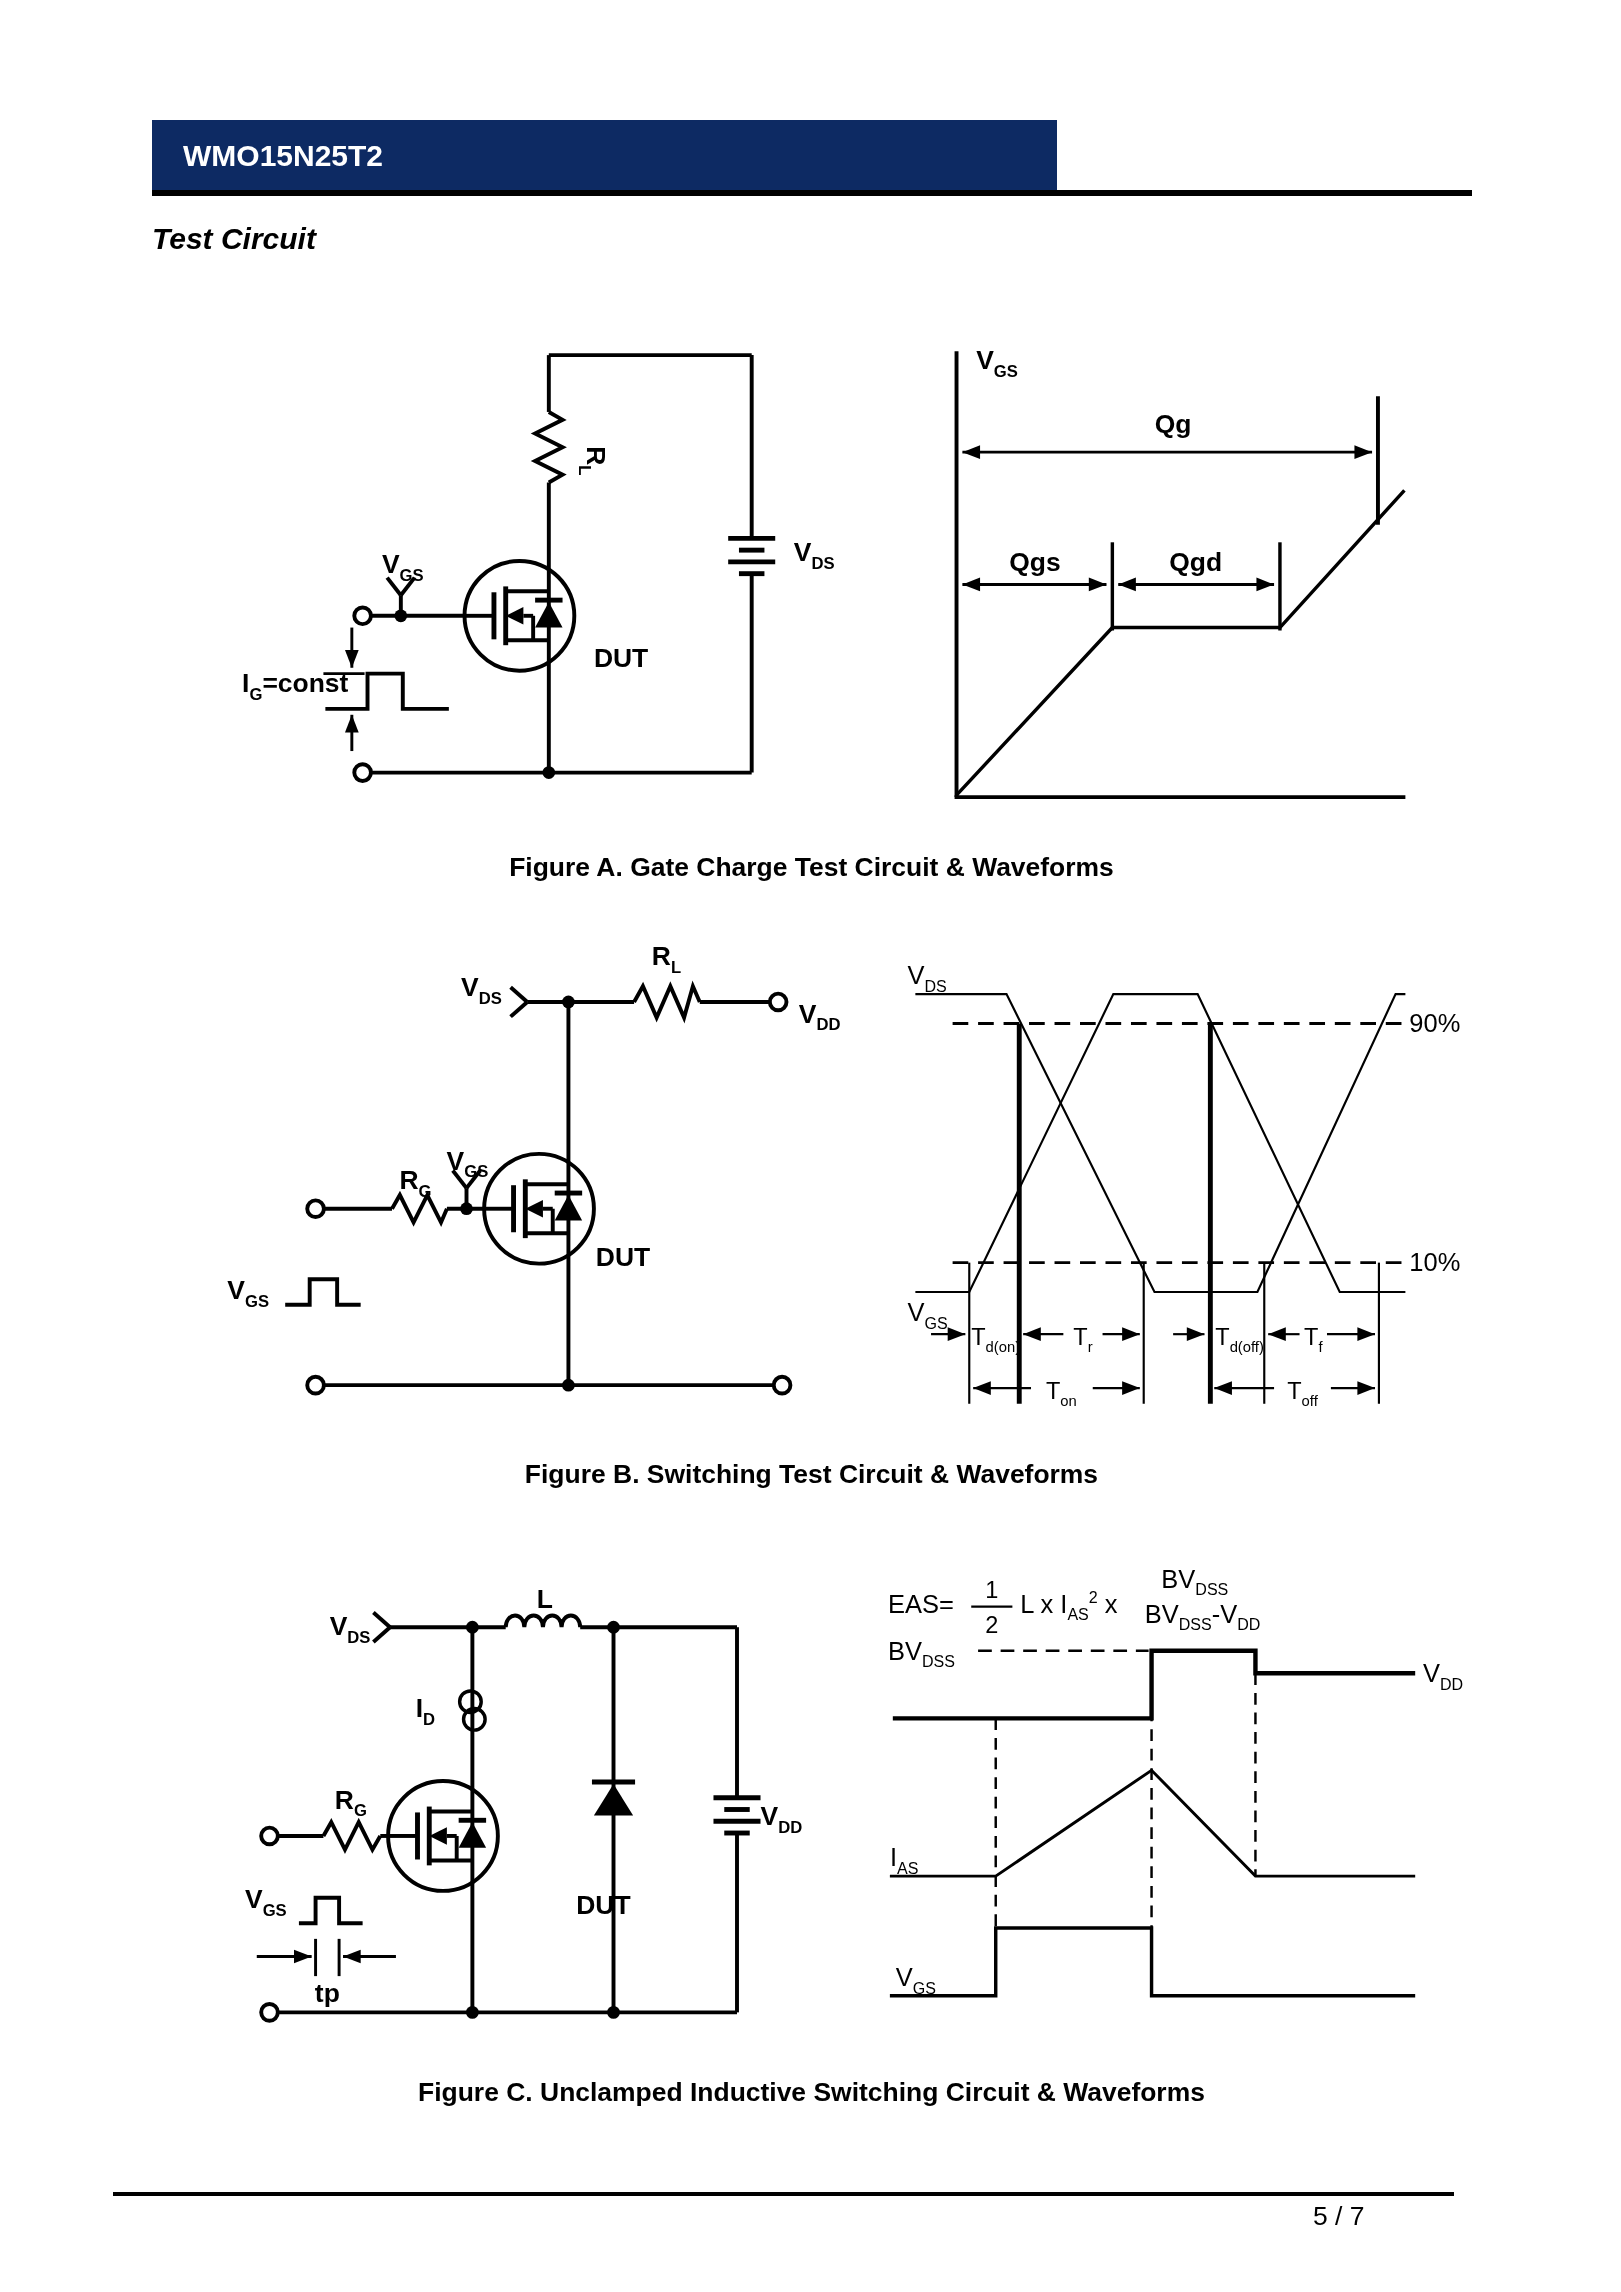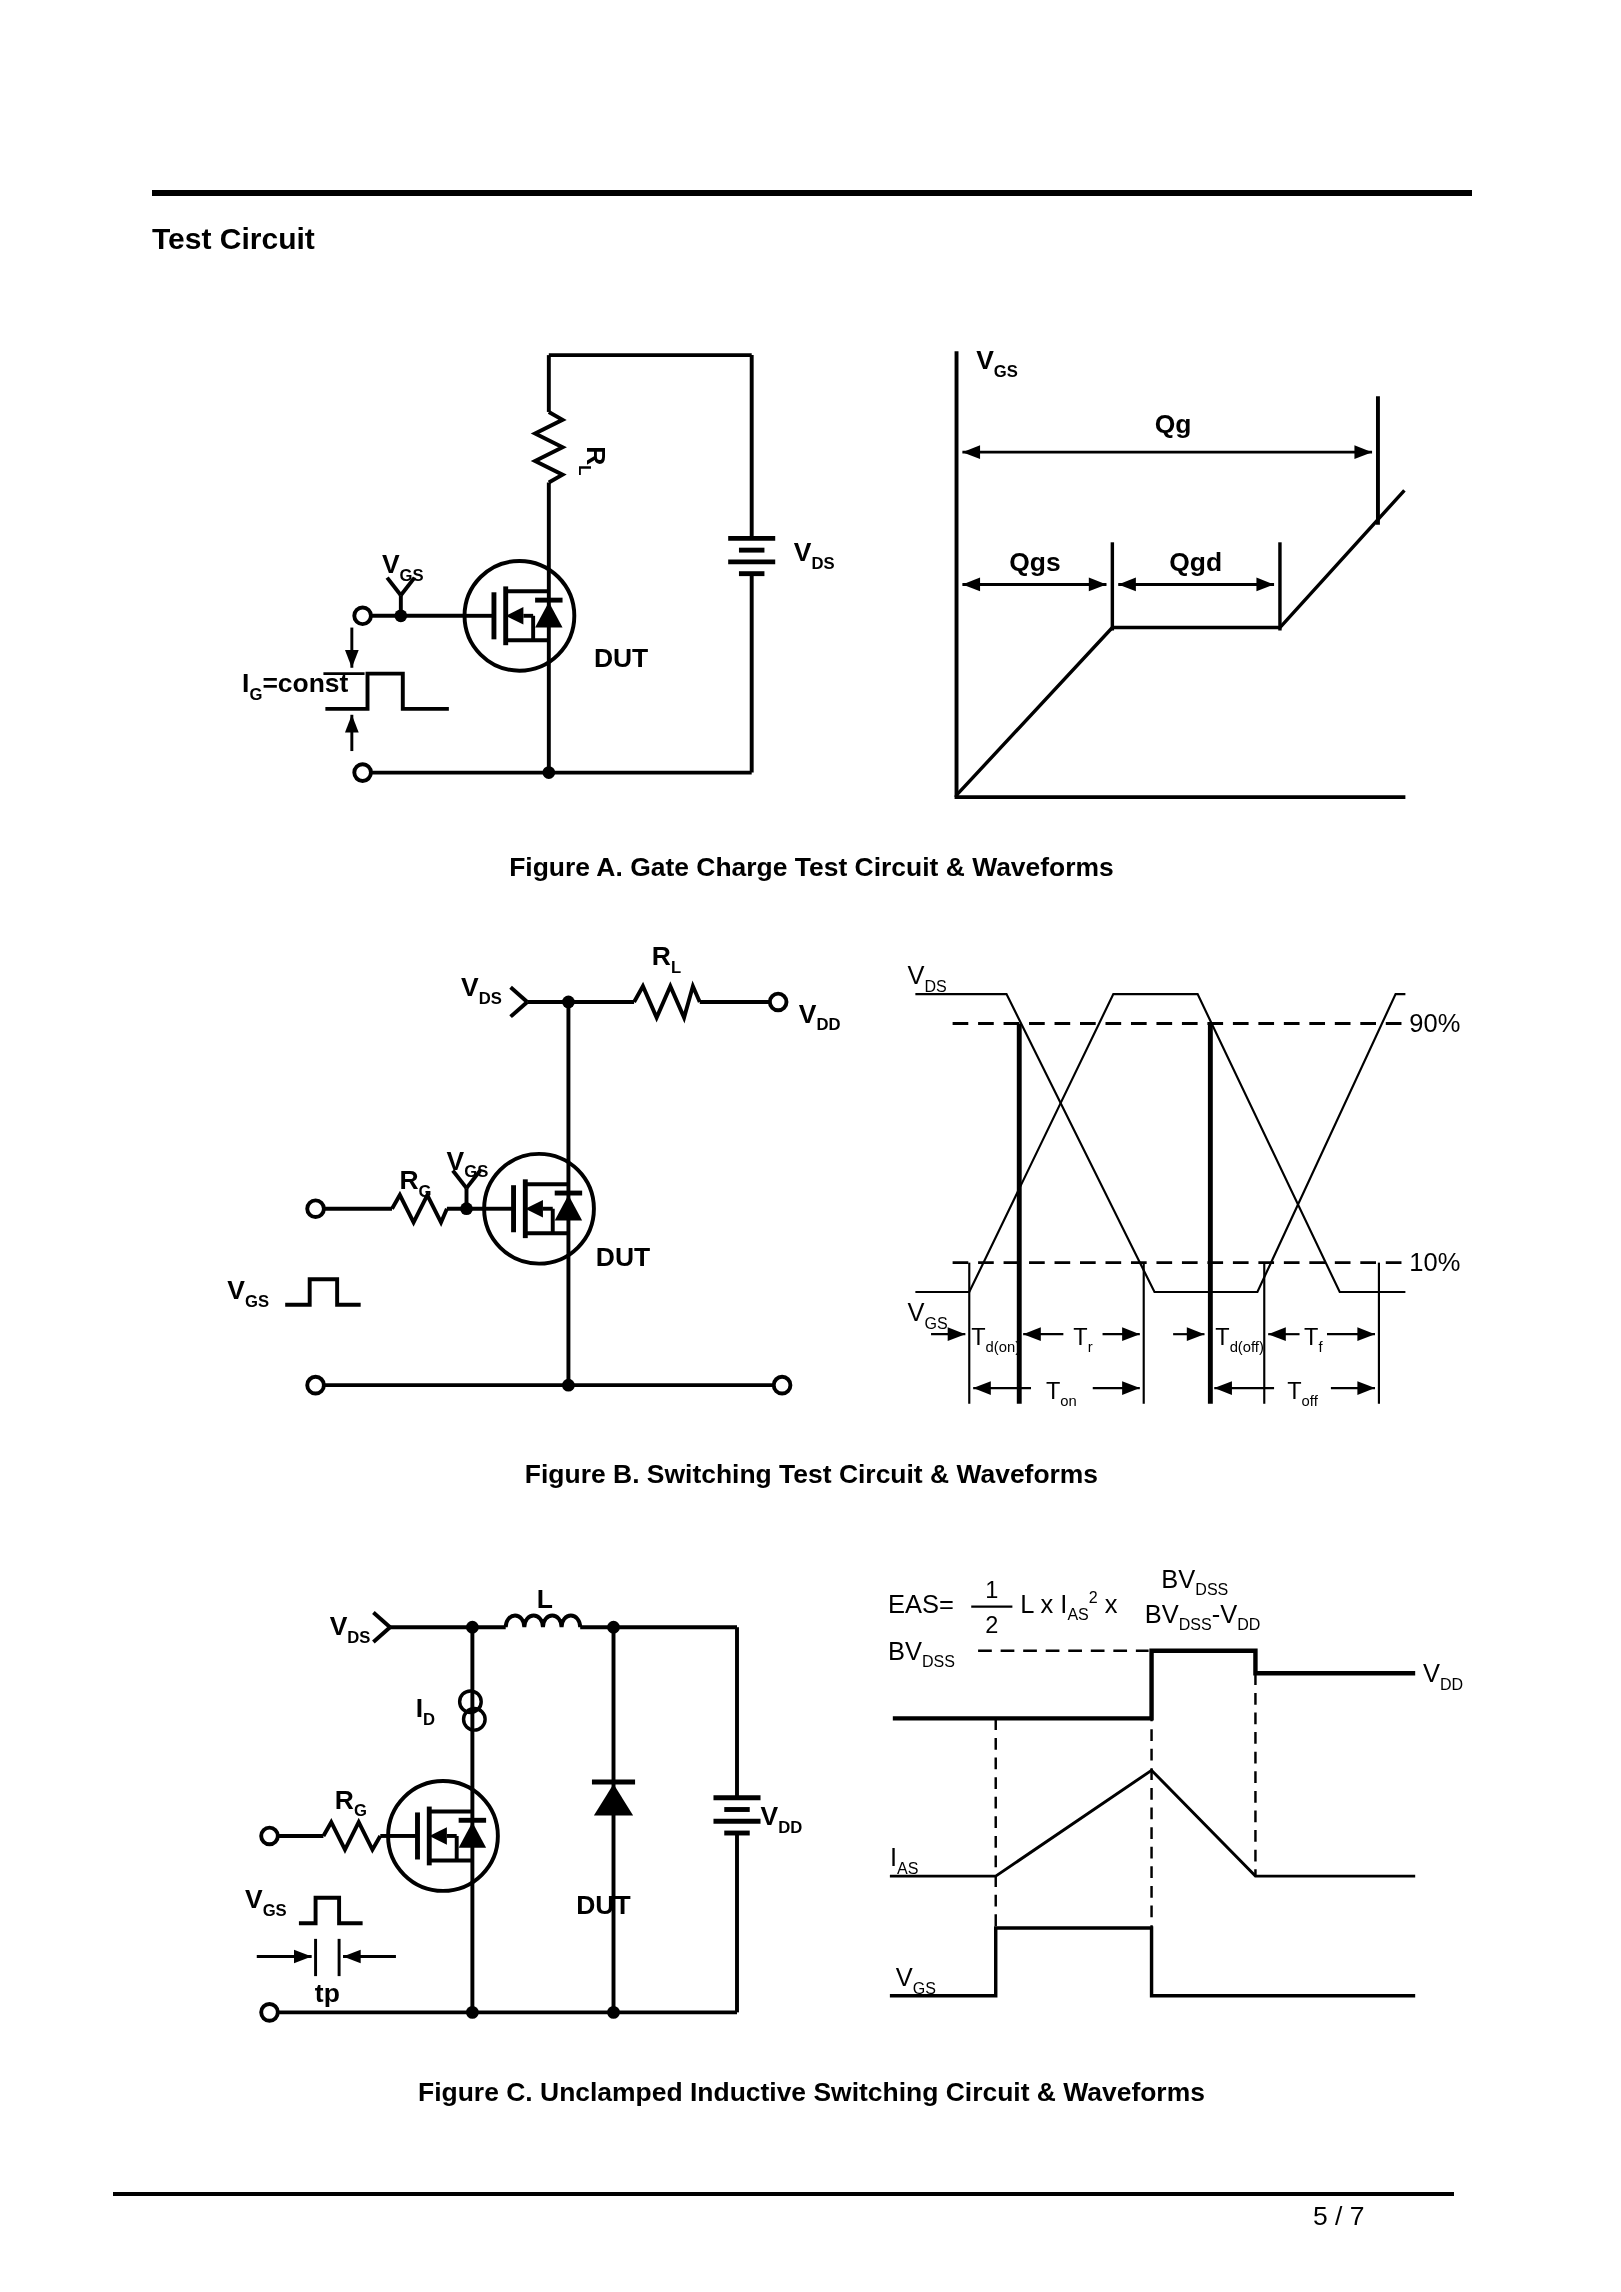--- a/index.html
+++ b/index.html
@@ -1,21 +1,21 @@
 <!DOCTYPE html>
 <html><head>
 <meta charset="utf-8">
 <style>
   html,body{margin:0;padding:0;background:#888;}
   .page{position:relative;width:1621px;height:2293px;background:#ffffff;
         font-family:"Liberation Sans", sans-serif;overflow:hidden;}
   .banner{position:absolute;left:152px;top:120px;width:905px;height:71px;}
   .banner-title{color:#fff;font-size:30px;font-weight:bold;line-height:71px;padding-left:31px;display:block;}
   .hrule{position:absolute;left:152px;top:190px;width:1320px;height:5.9px;background:#000;}
-  .section-heading{position:absolute;left:152px;top:222px;font-size:30px;font-weight:bold;color:#000;}
+  .section-heading{position:absolute;left:152px;top:222px;font-size:30px;font-weight:bold;color:#000;font-style:italic;}
   .art{position:absolute;left:0;top:0;width:1621px;height:2293px;}
   .frule{position:absolute;left:113px;top:2192px;width:1341px;height:3.9px;background:#000;}
   .pagenum{position:absolute;left:1313px;top:2201px;width:157px;font-size:26.5px;color:#000;}
   
   svg .ln{stroke:#000;fill:none;}
   svg .fl{fill:#000;stroke:none;}
   svg .s2{stroke-width:2.2}.s25{stroke-width:2.5}.s3{stroke-width:3}.s35{stroke-width:3.5}
   svg .s4{stroke-width:4}.s45{stroke-width:4.5}.s5{stroke-width:5}
   svg .d1{stroke-dasharray:16 10}.d2{stroke-dasharray:12 8}.d3{stroke-dasharray:14 9}
   svg text{fill:#000;stroke:none;font-family:"Liberation Sans", sans-serif;}
@@ -23,20 +23,23 @@
   svg .tr{font-size:26px;font-weight:400;}
   svg .tt{font-size:24px;font-weight:400;}
   svg .cap{font-size:27px;font-weight:bold;text-anchor:middle;}
   svg .sb{font-size:.63em;}
 </style>
 </head>
 <body>
 
 <div class="page">
 
+  <div class="banner" id="banner" style="background: rgb(13, 42, 99);">
+    <span class="banner-title">WMO15N25T2</span>
+  </div>
   <div class="hrule"></div>
   <div class="section-heading">Test Circuit</div>
 
   <svg class="art" viewBox="0 0 1654 2339">
     <defs>
       <marker id="aR" markerUnits="userSpaceOnUse" markerWidth="20" markerHeight="16" refX="19" refY="8" orient="0">
         <path d="M1,1 L19,8 L1,15 Z" fill="#000"></path>
         </marker>
       <marker id="aL" markerUnits="userSpaceOnUse" markerWidth="20" markerHeight="16" refX="1" refY="8" orient="0">
         <path d="M19,1 L1,8 L19,15 Z" fill="#000"></path>

